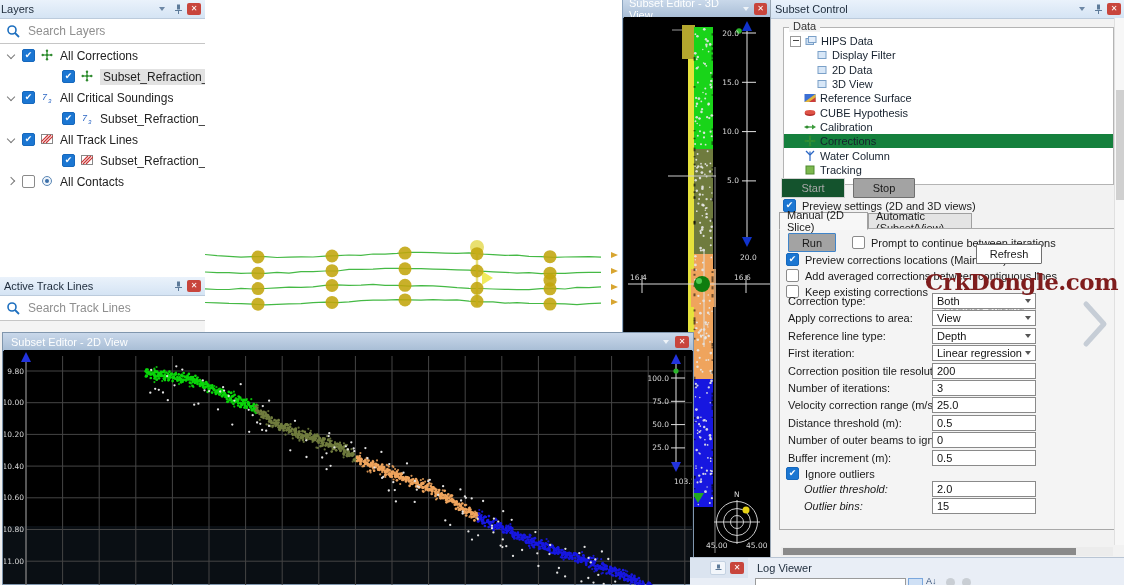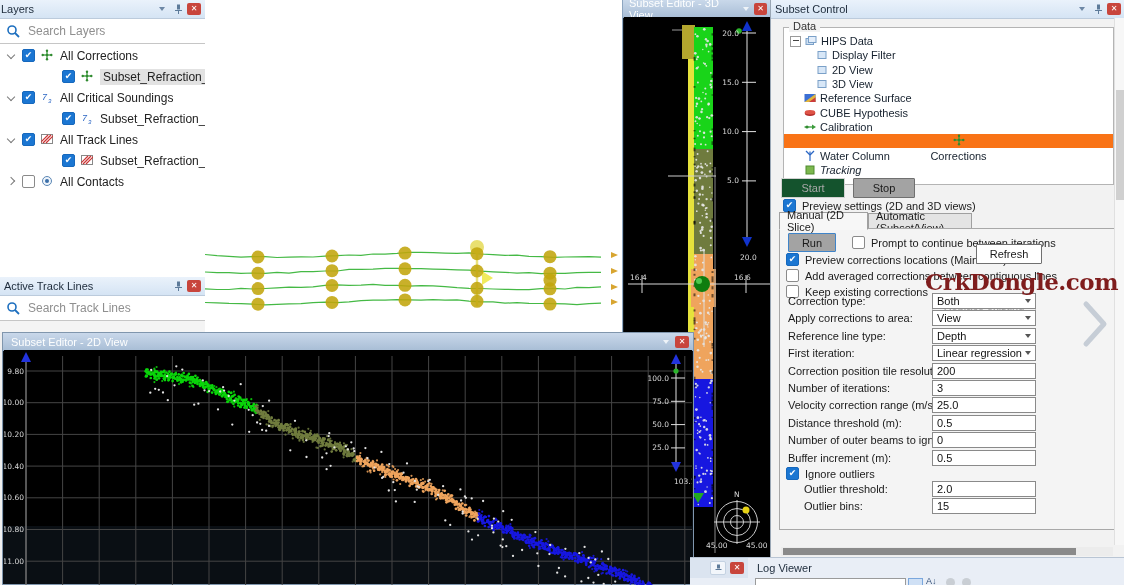--- a/index.html
+++ b/index.html
@@ -44,21 +44,21 @@
   .btn.disabled{color:#a8a8a8;border-color:#d2d2d2;background:#14532d;}
   .btn.default{border:1.5px solid #3f84c9;}
   .cbrow{position:absolute;display:flex;align-items:center;gap:6px;font-size:11px;}
   .tab{position:absolute;top:212px;height:17px;border:1px solid #a0a0a0;display:flex;align-items:center;
        justify-content:center;font-size:11px;padding:8px 7px;box-sizing:border-box;}
   .tab.active{background:#f7f7f7;border-bottom-color:#f7f7f7;z-index:2;}
   .tab.idle{background:#e4e4e4;top:213px;height:16px;}
   .tabpanel{position:absolute;left:8px;top:228px;width:337px;height:300px;border:1px solid #a8a8a8;background:#f4f4f4;}
   .frow{position:absolute;left:0;right:0;height:17px;}
   .frow .flab{position:absolute;left:8px;top:2px;font-size:11px;color:#1a1a1a;white-space:nowrap;}
-  .frow .flab.indent{left:24px;}
+  .frow .flab.indent{left:24px;font-style:italic;}
   .ctl{position:absolute;left:152px;width:104px;height:16px;box-sizing:border-box;background:#fff;
        border:1px solid #8a8a8a;font-size:11px;display:flex;align-items:center;padding:0 4px;color:#111;}
   .ctl.sel .cv{flex:1;white-space:nowrap;overflow:hidden;}
   .ddchev{width:0;height:0;border-left:3.5px solid transparent;border-right:3.5px solid transparent;border-top:4px solid #555;flex:none;}
   .ctl.disabled{background:#f1f1f1;color:#9a9a9a;border-color:#c4c4c4;}
   .ctl.disabled .ddchev{border-top-color:#aaa;}
   .grouplabel{position:absolute;left:18px;top:20px;background:#f2f2f2;padding:0 4px;font-size:11px;color:#333;z-index:2;}
   .databox{position:absolute;left:12px;top:27px;width:331px;height:158px;border:1px solid #b4b4b4;background:#fff;overflow:hidden;padding-top:6px;box-sizing:border-box;}
   
   .tk{fill:#d8d8d8;font:7.5px "DejaVu Sans",sans-serif;}
@@ -665,21 +665,21 @@
             </svg>
           </span>
           <span>Display Filter</span>
         </div>
         <div class="dtrow" style="padding-left: 32px;">
           <span class="icon">
             <svg viewBox="0 0 12 12" width="12" height="12">
               <rect x="2" y="2.5" width="8" height="7" fill="#d8e7f7" stroke="#7aa0c8"></rect>
             </svg>
           </span>
-          <span>2D View</span>
+          <span>2D Data</span>
         </div>
         <div class="dtrow" style="padding-left: 32px;">
           <span class="icon">
             <svg viewBox="0 0 12 12" width="12" height="12">
               <rect x="2" y="2.5" width="8" height="7" fill="#d8e7f7" stroke="#7aa0c8"></rect>
             </svg>
           </span>
           <span>3D View</span>
         </div>
         <div class="dtrow" style="padding-left: 20px;">
@@ -704,21 +704,21 @@
         <div class="dtrow" style="padding-left: 20px;">
           <span class="icon">
             <svg viewBox="0 0 12 12" width="12" height="12">
               <line x1="0.5" y1="6" x2="8.5" y2="6" stroke="#3a9b3a" stroke-width="1.3"></line>
               <polygon points="8,3.5 12,6 8,8.5" fill="#3a9b3a"></polygon>
               <circle cx="3" cy="6" r="1.6" fill="#2f8a2f"></circle>
             </svg>
           </span>
           <span>Calibration</span>
         </div>
-        <div class="dtrow" style="padding-left: 20px; background: #f97316; flex-direction: column;">
+        <div class="dtrow" style="padding-left: 20px; background: #15803d;">
           <span class="icon">
             <svg viewBox="0 0 12 12" width="12" height="12">
               <g stroke="#3a9b3a" stroke-width="1.3">
                 <line x1="6" y1="1.5" x2="6" y2="10.5"></line>
                 <line x1="1.5" y1="6" x2="10.5" y2="6"></line>
               </g>
               <circle cx="6" cy="1.7" r="1.2" fill="#2f8a2f"></circle>
               <circle cx="6" cy="10.3" r="1.2" fill="#2f8a2f"></circle>
               <circle cx="1.7" cy="6" r="1.2" fill="#2f8a2f"></circle>
               <circle cx="10.3" cy="6" r="1.2" fill="#2f8a2f"></circle>
@@ -733,21 +733,21 @@
               <g stroke="#2b66c4" stroke-width="1.2" fill="none">
                 <line x1="6" y1="5" x2="6" y2="11"></line>
                 <line x1="6" y1="5" x2="2" y2="1"></line>
                 <line x1="6" y1="5" x2="10" y2="1"></line>
                 <line x1="6" y1="5" x2="6" y2="1.5"></line>
               </g>
             </svg>
           </span>
           <span>Water Column</span>
         </div>
-        <div class="dtrow" style="padding-left: 20px; font-style: italic;">
+        <div class="dtrow" style="padding-left: 20px;">
           <span class="icon">
             <svg viewBox="0 0 12 12" width="12" height="12">
               <rect x="2" y="2" width="8" height="8" fill="#7cb84e" stroke="#4e8a2e"></rect>
             </svg>
           </span>
           <span>Tracking</span>
         </div>
       </div>
 
     <div class="btn disabled" style="left:10px;top:178px;width:62px;height:18px;">Start</div>

